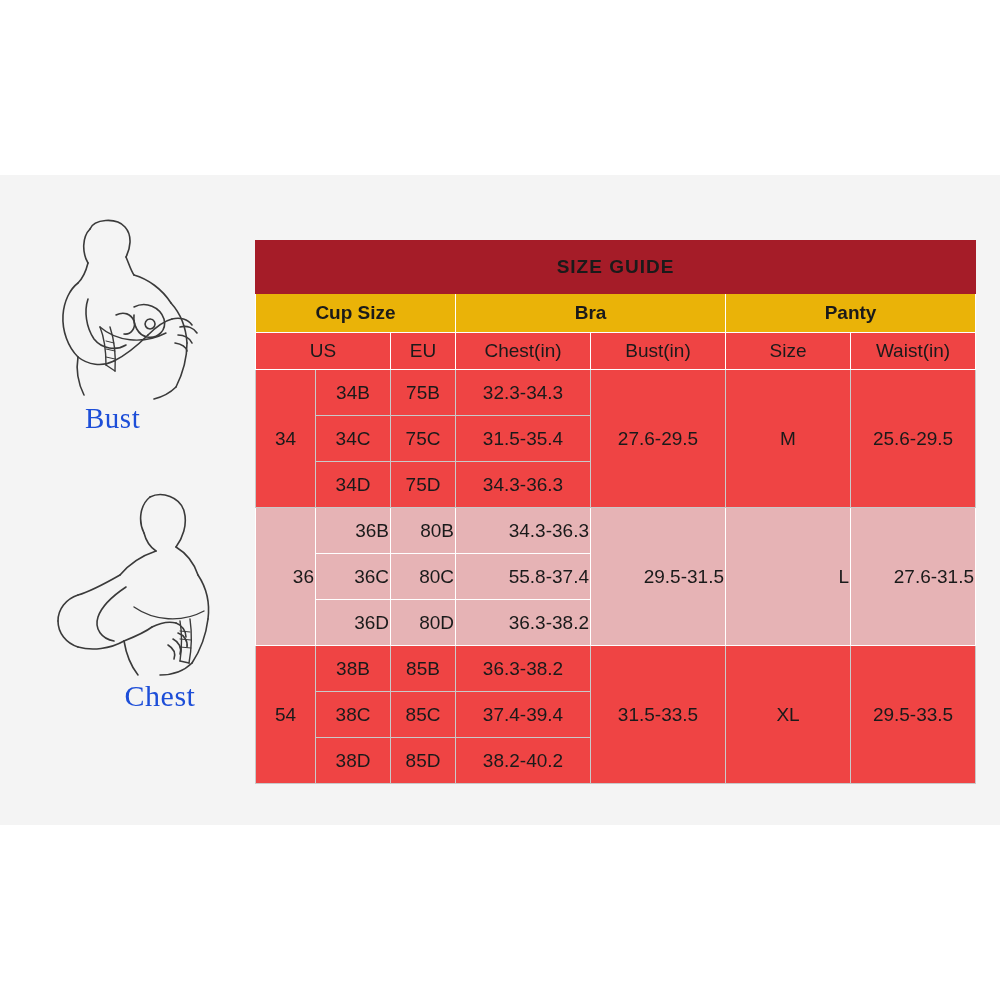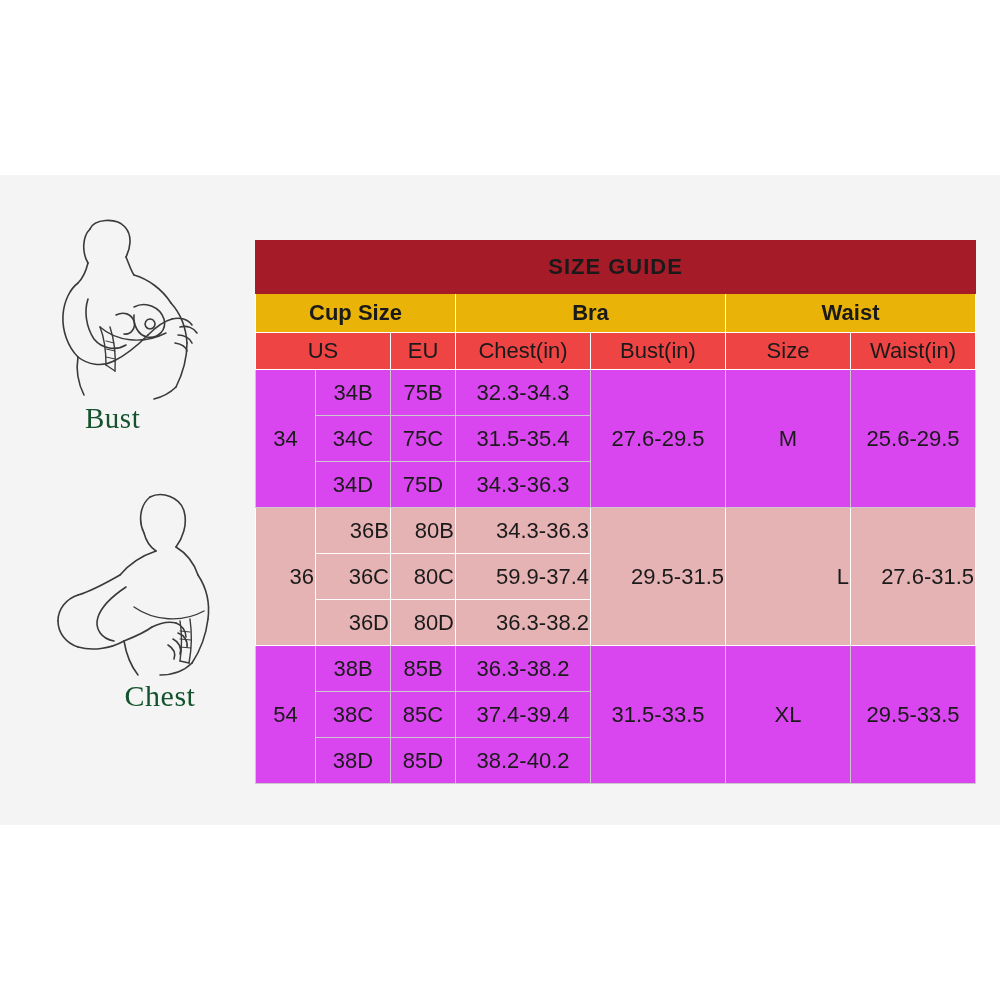--- a/index.html
+++ b/index.html
@@ -35,21 +35,21 @@
     top: 40px;
     width: 210px;
     height: 575px;
   }
   .illo-block {
     position: relative;
     width: 210px;
   }
   .illo-caption {
     font-family: "Liberation Serif", serif;
-    color: #14532d;
+    color: #1d4ed8;
     font-size: 29px;
     text-align: left;
     padding-left: 55px;
     margin-top: 2px;
     letter-spacing: 0.5px;
   }
   .illo-caption.chest {
     padding-left: 50px;
     font-size: 30px;
     text-align: center;
@@ -68,21 +68,21 @@
   table.size-guide {
     border-collapse: collapse;
     width: 720px;
     table-layout: fixed;
     background: #ffffff;
   }
   table.size-guide td, table.size-guide th {
     border: 1px solid #ffffff;
     text-align: center;
     vertical-align: middle;
-    font-size: 22px;
+    font-size: 19px;
     color: #1a1a1a;
     font-family: "Liberation Sans", sans-serif;
   }
   .title-cell {
     background: #a51c28;
     color: #ffffff;
     font-size: 25px;
     font-weight: bold;
     letter-spacing: 1px;
     height: 50px;
@@ -100,21 +100,21 @@
     color: #1a1a1a;
     font-weight: normal;
     font-size: 18px;
     height: 34px;
   }
   .data-cell {
     background: #ffffff;
     height: 43px;
   }
   .band-a .data-cell, td.data-cell.band-a {
-    background: #d946ef;
+    background: #ef4444;
   }
   td.data-cell.band-b {
     background: #e6b3b5;
   }
   
   table.size-guide td.data-cell {
     border-color: #c9c9c9;
   }
   table.size-guide td.data-cell.band-b {
     border-color: #ffffff;
@@ -225,21 +225,21 @@
           <col style="width:125px">
           <col style="width:125px">
         </colgroup>
         <tbody>
           <tr>
             <td class="title-cell" colspan="7">SIZE GUIDE</td>
           </tr>
           <tr>
             <td class="grp-head" colspan="3">Cup Size</td>
             <td class="grp-head" colspan="2">Bra</td>
-            <td class="grp-head" colspan="2">Waist</td>
+            <td class="grp-head" colspan="2">Panty</td>
           </tr>
           <tr>
             <td class="sub-head" colspan="2">US</td>
             <td class="sub-head">EU</td>
             <td class="sub-head">Chest(in)</td>
             <td class="sub-head">Bust(in)</td>
             <td class="sub-head">Size</td>
             <td class="sub-head">Waist(in)</td>
           </tr>
 
@@ -268,21 +268,21 @@
             <td class="data-cell band-b">36B</td>
             <td class="data-cell band-b">80B</td>
             <td class="data-cell band-b">34.3-36.3</td>
             <td class="data-cell band-b" rowspan="3">29.5-31.5</td>
             <td class="data-cell band-b" rowspan="3">L</td>
             <td class="data-cell band-b" rowspan="3">27.6-31.5</td>
           </tr>
           <tr>
             <td class="data-cell band-b">36C</td>
             <td class="data-cell band-b">80C</td>
-            <td class="data-cell band-b">59.9-37.4</td>
+            <td class="data-cell band-b">55.8-37.4</td>
           </tr>
           <tr>
             <td class="data-cell band-b">36D</td>
             <td class="data-cell band-b">80D</td>
             <td class="data-cell band-b">36.3-38.2</td>
           </tr>
 
           <tr>
             <td class="data-cell band-a" rowspan="3">54</td>
             <td class="data-cell band-a">38B</td>

